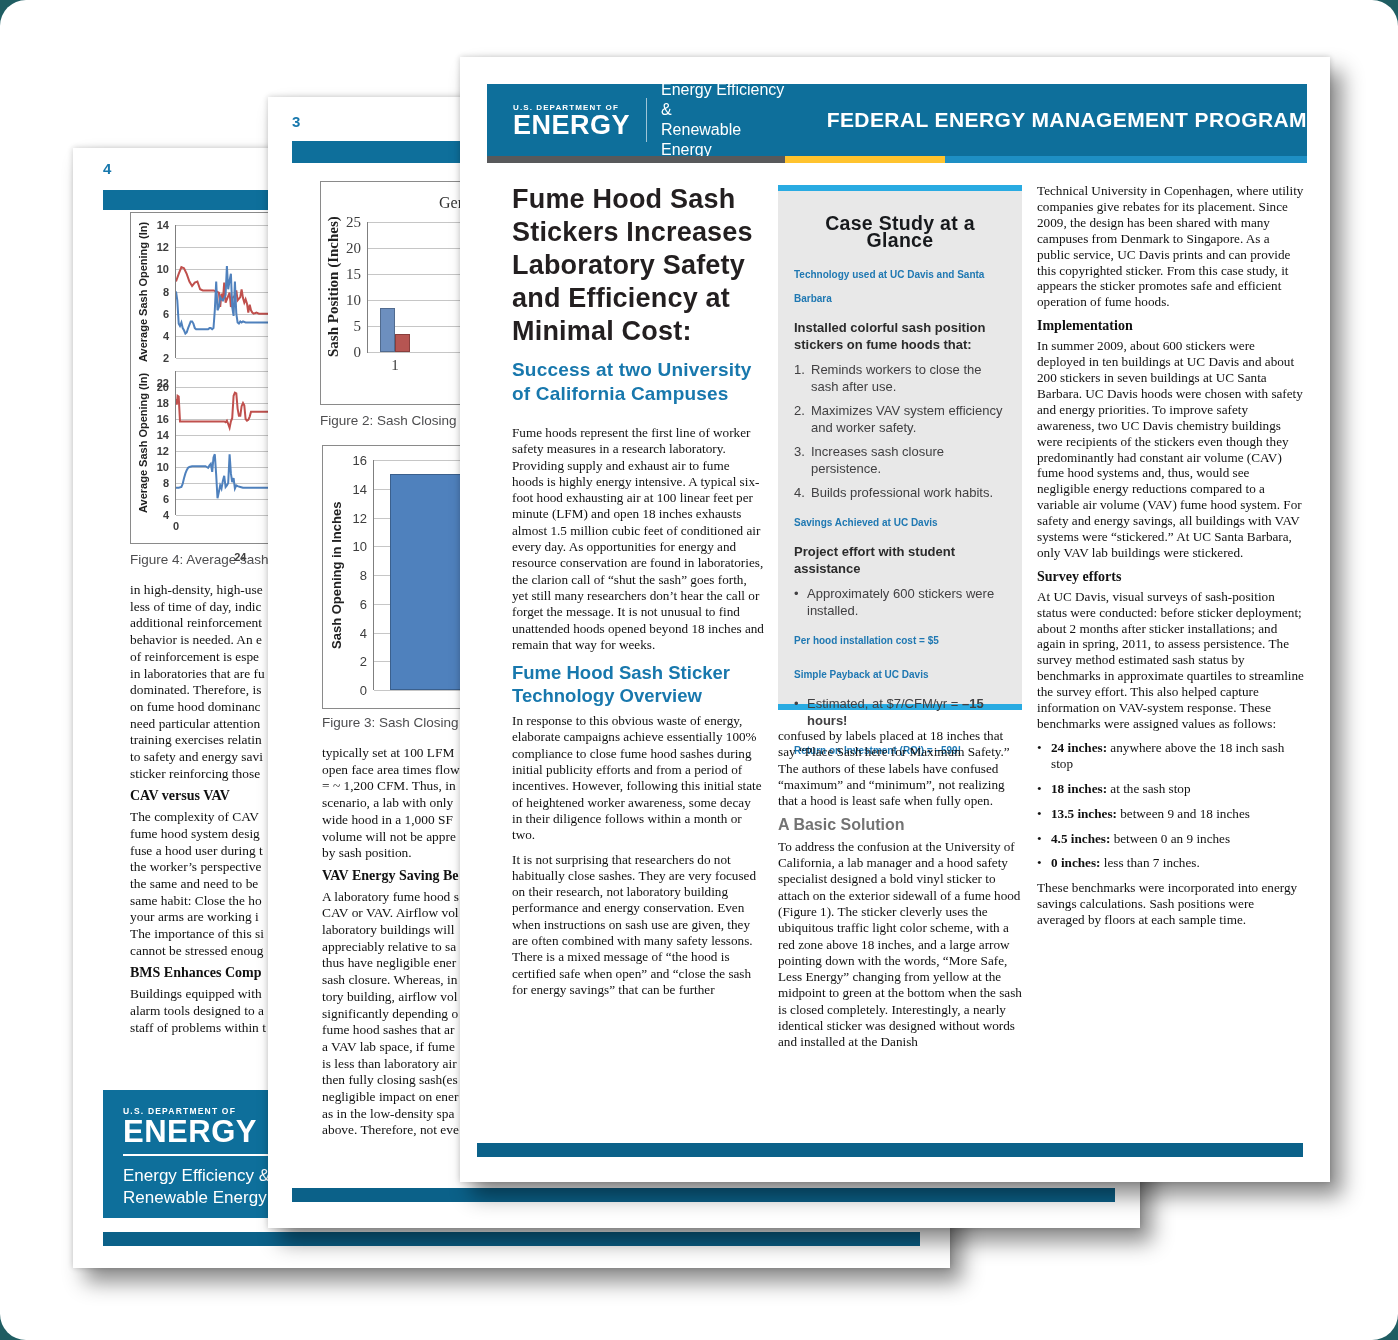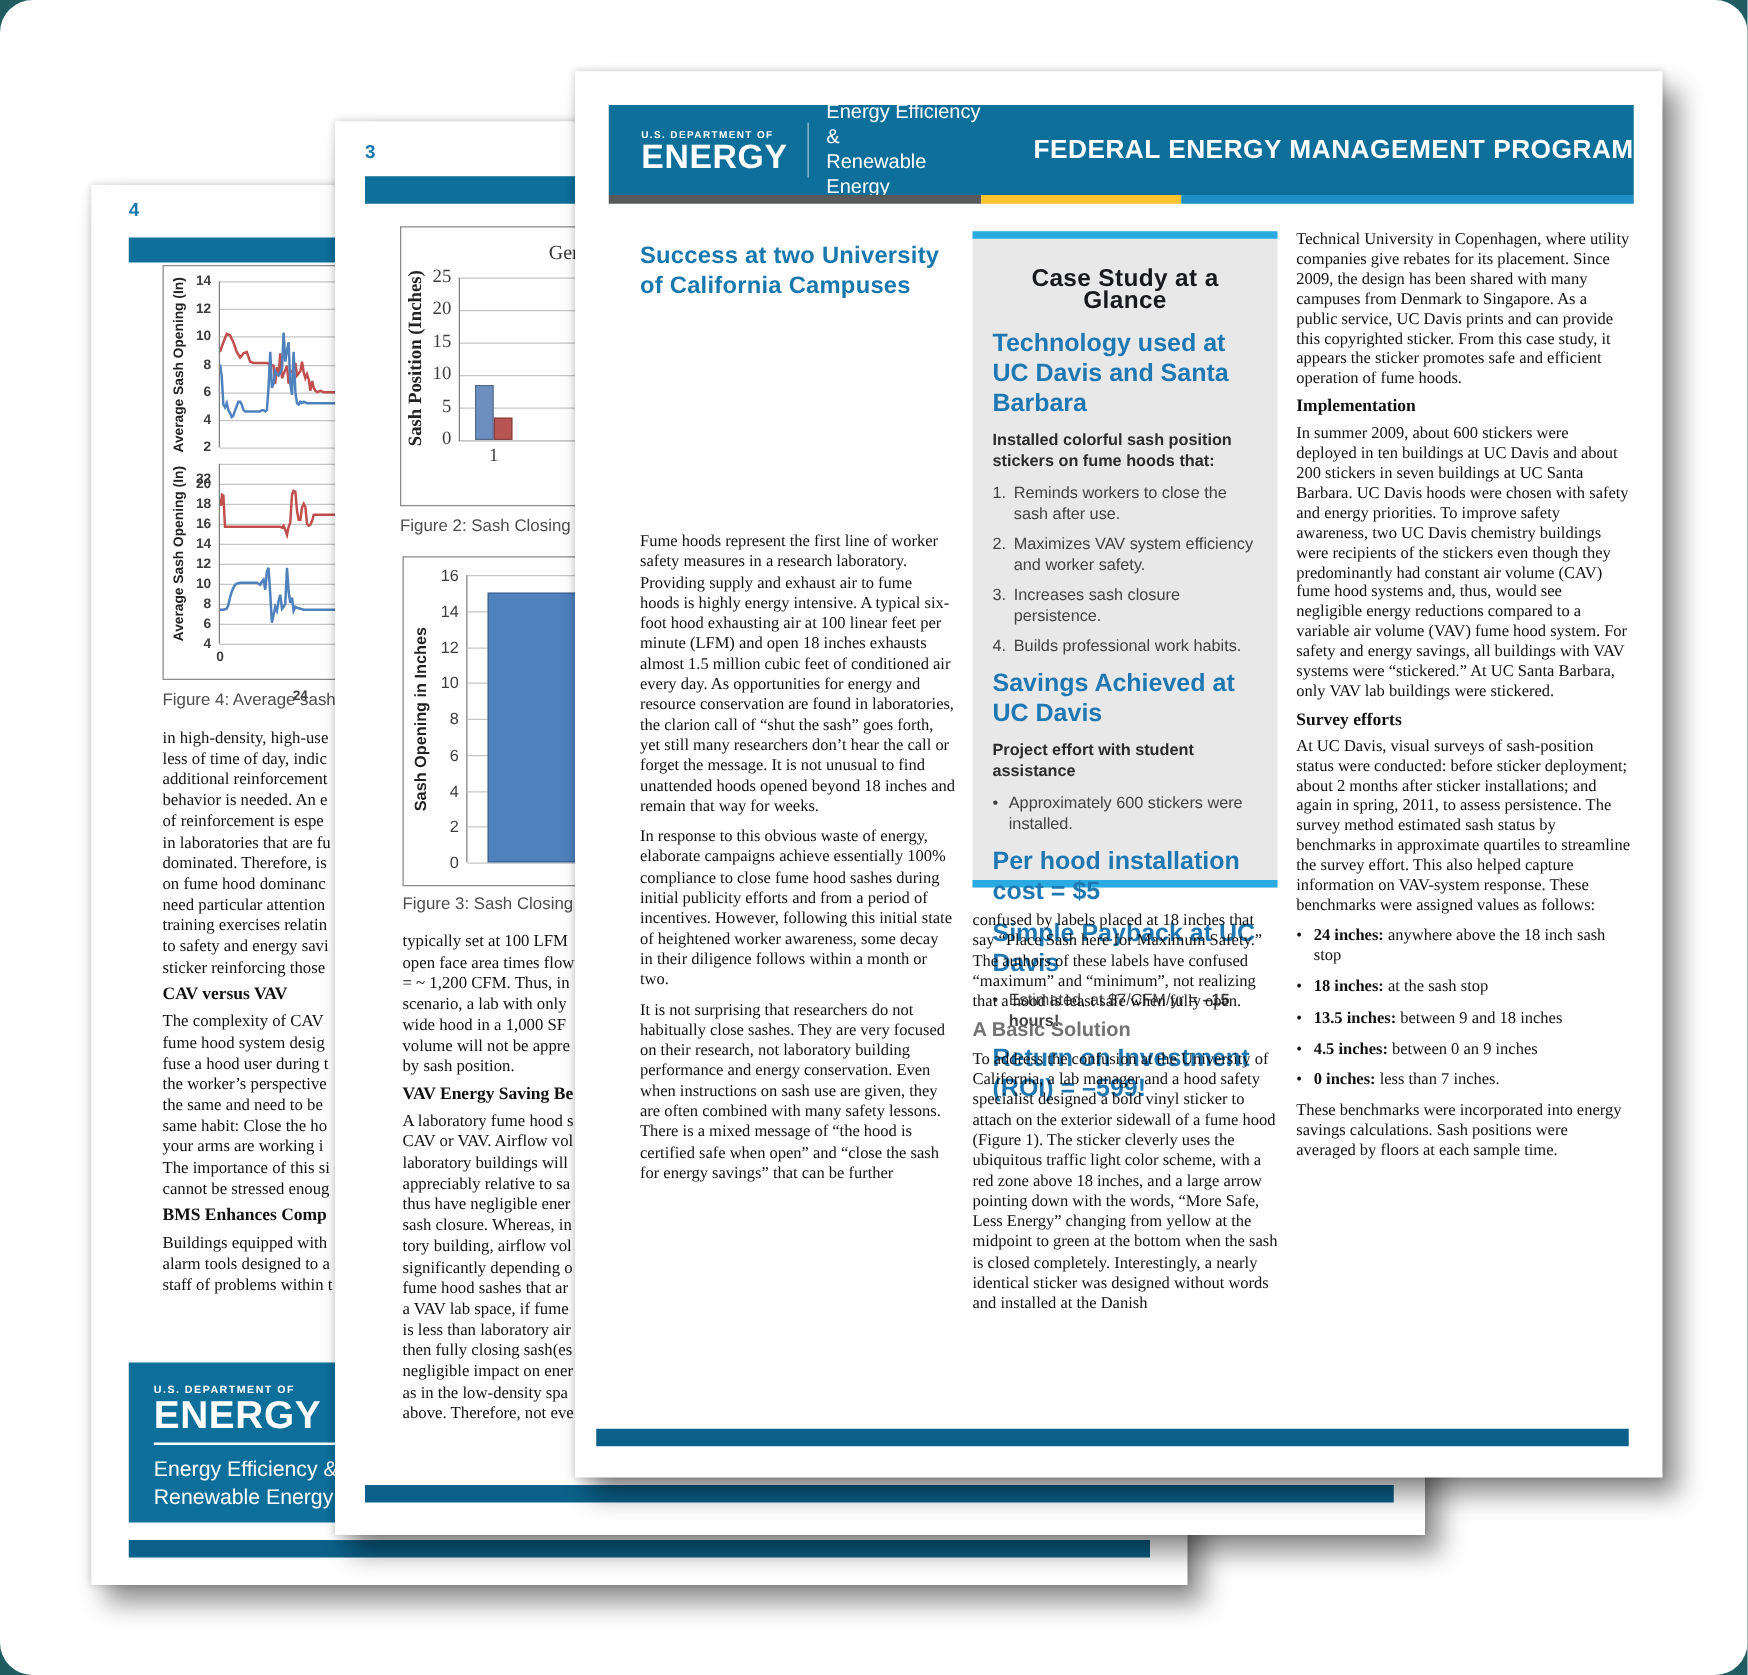--- a/index.html
+++ b/index.html
@@ -32,21 +32,21 @@
           color:var(--heading_blue);margin:2px 0 6px 0;}
   .h-sans{font-family:"Liberation Sans",sans-serif;font-size:16px;font-weight:bold;color:#737373;margin:4px 0 5px 0;}
   .h-serif{font-weight:bold;font-size:14px;margin:6px 0 4px 0;}
   .b3{display:flex;margin:0 0 9px 0;}
   .b3 .dot{width:14px;flex:none;}
   
   .glance{position:absolute;left:318px;top:128px;width:244px;height:525px;background:var(--box_bg);
           border-top:6px solid var(--accent_cyan);border-bottom:6px solid var(--accent_cyan);
           box-sizing:border-box;padding:16px 16px 0 16px;color:#414042;font-size:13px;line-height:17px;}
   .gl-title{font-size:19.5px;font-weight:bold;color:#17191c;text-align:center;letter-spacing:.3px;margin:8px 0 14px 0;}
-  .gl-blue{color:#1f78b2;font-weight:bold;font-size:20px;line-height:24px;margin:10px 0 8px 0;}
+  .gl-blue{color:#1f78b2;font-weight:bold;font-size:10px;line-height:24px;margin:10px 0 8px 0;}
   .gl-bold{font-weight:bold;color:#2b2b2b;margin:8px 0 8px 0;}
   .gl-item{display:flex;margin:0 0 7px 0;}
   .gl-item .gl-n{width:17px;flex:none;}
   .gl-bullet{display:flex;margin:0 0 7px 0;}
   .gl-bullet .dot{width:13px;flex:none;}
   
   .fragcol{position:absolute;font-family:"Liberation Serif",serif;font-size:13.4px;line-height:16.7px;color:#111;}
   .frag{white-space:nowrap;}
   
   .figbox{position:absolute;background:#fff;border:1px solid #8a8a8a;}
@@ -284,25 +284,33 @@
       </div>
       <div class="femp">FEDERAL ENERGY MANAGEMENT PROGRAM</div>
     </div>
     <div class="stripe">
       <div style="width:298px;background:var(--stripe_gray);"></div>
       <div style="width:160px;background:var(--stripe_yellow);"></div>
       <div style="width:362px;background:var(--stripe_blue);"></div>
     </div>
 
     <div class="title">
+      <div>
+          <div>Fume Hood Sash</div>
+          <div>Stickers Increases</div>
+          <div>Laboratory Safety</div>
+          <div>and Efficiency at</div>
+          <div>Minimal Cost:</div>
+        </div>
       <div class="subtitle">Success at two University of California Campuses</div>
     </div>
 
     <div class="col" style="left:52px;top:368px;width:252px;">
       <p>Fume hoods represent the first line of worker safety measures in a research laboratory. Providing supply and exhaust air to fume hoods is highly energy intensive. A typical six-foot hood exhausting air at 100 linear feet per minute (LFM) and open 18 inches exhausts almost 1.5 million cubic feet of conditioned air every day. As opportunities for energy and resource conservation are found in laboratories, the clarion call of “shut the sash” goes forth, yet still many researchers don’t hear the call or forget the message. It is not unusual to find unattended hoods opened beyond 18 inches and remain that way for weeks.</p>
+      <div class="h-blue">Fume Hood Sash Sticker Technology Overview</div>
       <p>In response to this obvious waste of energy, elaborate campaigns achieve essentially 100% compliance to close fume hood sashes during initial publicity efforts and from a period of incentives. However, following this initial state of heightened worker awareness, some decay in their diligence follows within a month or two.</p>
       <p>It is not surprising that researchers do not habitually close sashes. They are very focused on their research, not laboratory building performance and energy conservation. Even when instructions on sash use are given, they are often combined with many safety lessons. There is a mixed message of “the hood is certified safe when open” and “close the sash for energy savings” that can be further</p>
     </div>
 
     <div class="glance">
       <div class="gl-title">Case Study at a Glance</div>
       <div class="gl-blue">Technology used at UC Davis and Santa Barbara</div>
       <div class="gl-bold">Installed colorful sash position stickers on fume hoods that:</div>
       <div>
           <div class="gl-item">

